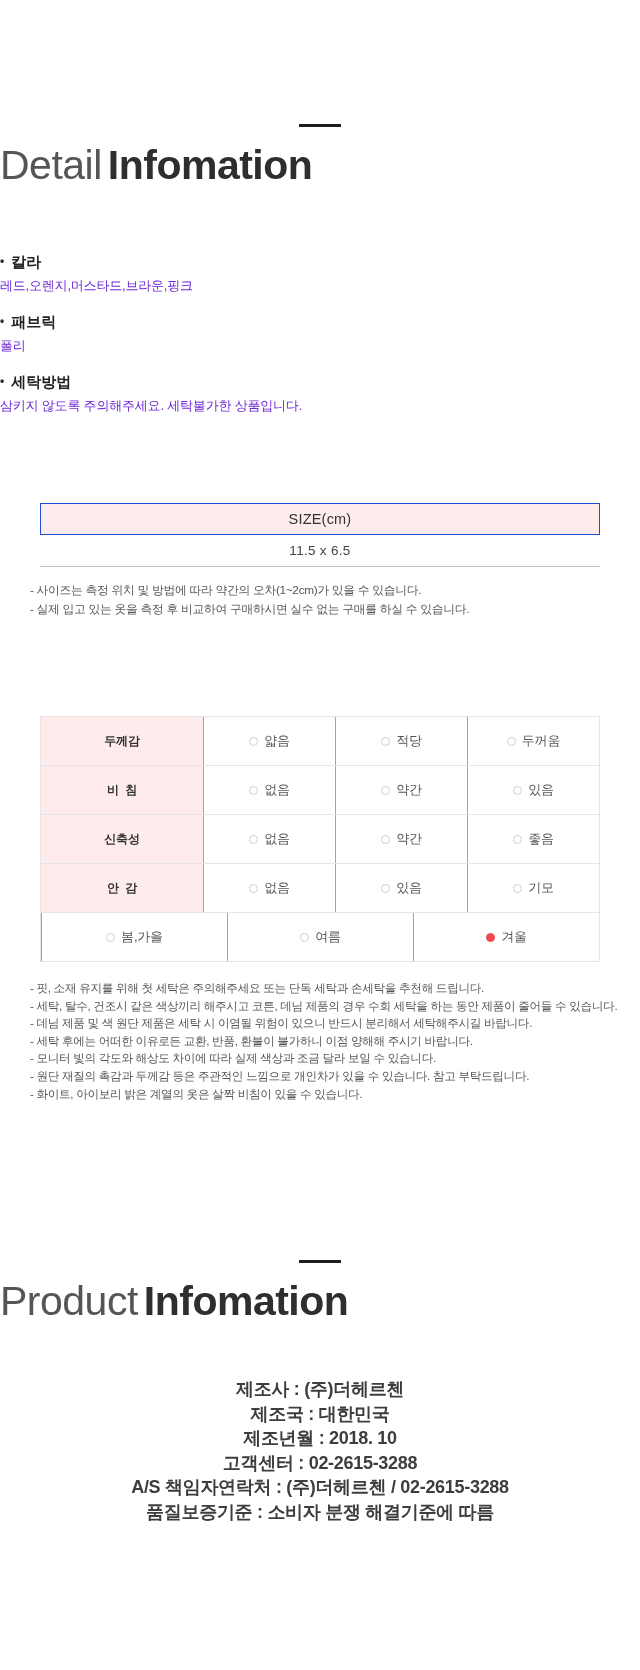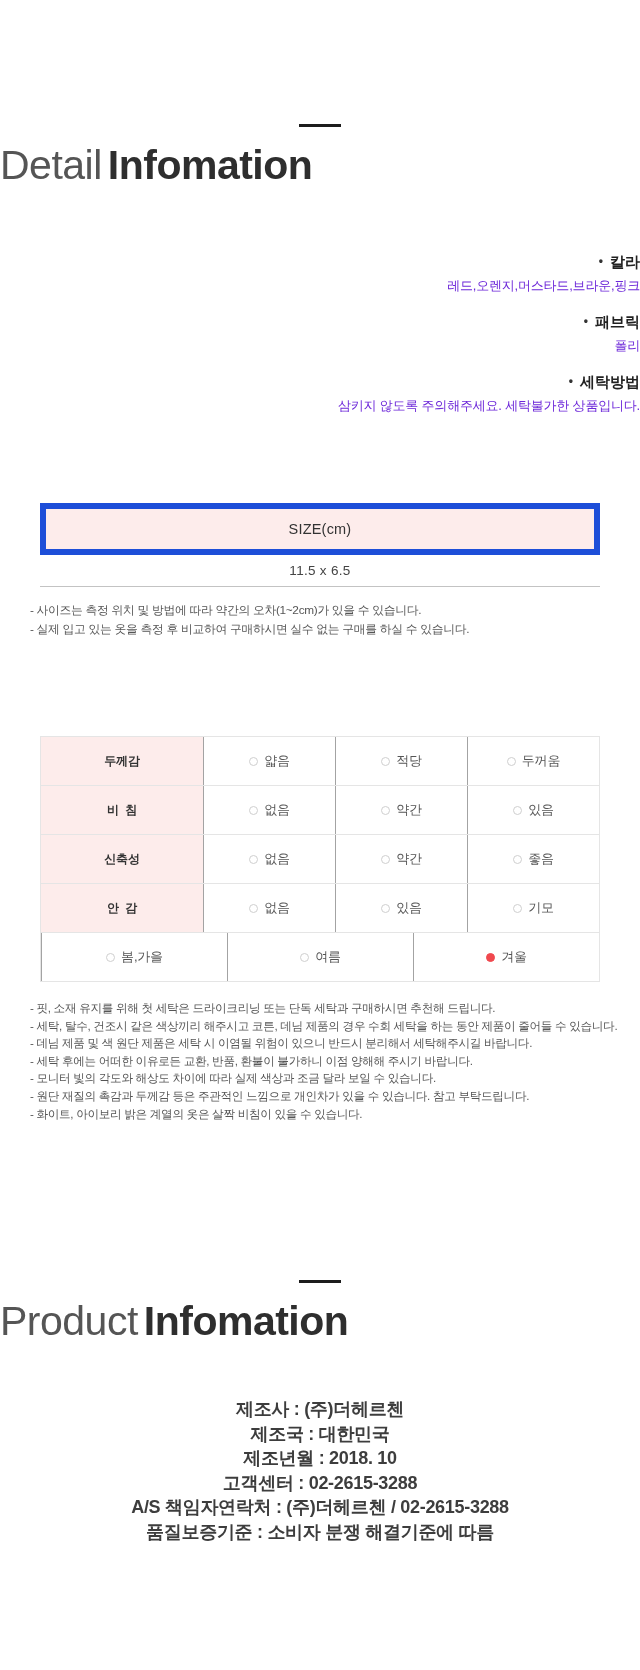--- a/index.html
+++ b/index.html
@@ -12,30 +12,30 @@
 
   
   .title-dash { width:42px; height:3px; background:#1c1c1c; margin:0 auto; }
   .section-title { text-align:left; font-size:41px; letter-spacing:-0.5px; margin-top:15px; }
   .section-title .light { font-weight:400; color:#555; }
   .section-title .bold  { font-weight:700; color:#2e2e2e; margin-left:6px; }
 
   .detail-head { padding-top:124px; }
 
   
-  .info-list { margin-top:64px; text-align:right; }
+  .info-list { margin-top:64px; text-align:left; }
   .info-item { margin-bottom:19px; }
   .info-label { font-size:15px; font-weight:700; color:#222; line-height:17px; }
   .info-label .bullet { font-size:12px; color:#333; margin-right:7px; vertical-align:2px; }
   .info-value { font-size:13px; color:#6d28d9; line-height:16px; margin-top:8px; letter-spacing:-0.2px; }
 
   
   .size-table { width:560px; margin:89px auto 0 auto; }
   .size-header {
-    height:52px; background:#fdeceb; border:6px solid #1d4ed8;
+    height:32px; background:#fdeceb; border:1px solid #1d4ed8;
     display:flex; align-items:center; justify-content:center;
     font-size:14.5px; font-weight:500; color:#333; letter-spacing:0.2px;
   }
   .size-value {
     height:32px; display:flex; align-items:center; justify-content:center;
     font-size:13.5px; color:#444; border-bottom:1px solid #c3c3c3; letter-spacing:0.3px;
   }
   .size-notes { width:580px; margin:14px auto 8px auto; padding-left:0; }
   .note-line {
     font-size:11.8px; color:#555; line-height:19px; letter-spacing:-0.3px; white-space:nowrap;
@@ -180,21 +180,21 @@
         </div>
       <div class="spec-cell">
           <span class="radio selected"></span>
           <span>겨울</span>
         </div>
     </div>
 
   </div>
 
   <div class="care-notes">
-    <div class="note-line">- 핏, 소재 유지를 위해 첫 세탁은 드라이크리닝 또는 단독 세탁과 구매하시면 추천해 드립니다.</div>
+    <div class="note-line">- 핏, 소재 유지를 위해 첫 세탁은 주의해주세요 또는 단독 세탁과 손세탁을 추천해 드립니다.</div>
     <div class="note-line">- 세탁, 탈수, 건조시 같은 색상끼리 해주시고 코튼, 데님 제품의 경우 수회 세탁을 하는 동안 제품이 줄어들 수 있습니다.</div>
     <div class="note-line">- 데님 제품 및 색 원단 제품은 세탁 시 이염될 위험이 있으니 반드시 분리해서 세탁해주시길 바랍니다.</div>
     <div class="note-line">- 세탁 후에는 어떠한 이유로든 교환, 반품, 환불이 불가하니 이점 양해해 주시기 바랍니다.</div>
     <div class="note-line">- 모니터 빛의 각도와 해상도 차이에 따라 실제 색상과 조금 달라 보일 수 있습니다.</div>
     <div class="note-line">- 원단 재질의 촉감과 두께감 등은 주관적인 느낌으로 개인차가 있을 수 있습니다. 참고 부탁드립니다.</div>
     <div class="note-line">- 화이트, 아이보리 밝은 계열의 옷은 살짝 비침이 있을 수 있습니다.</div>
   </div>
 
   <div class="product-head">
     <div class="title-dash"></div>

